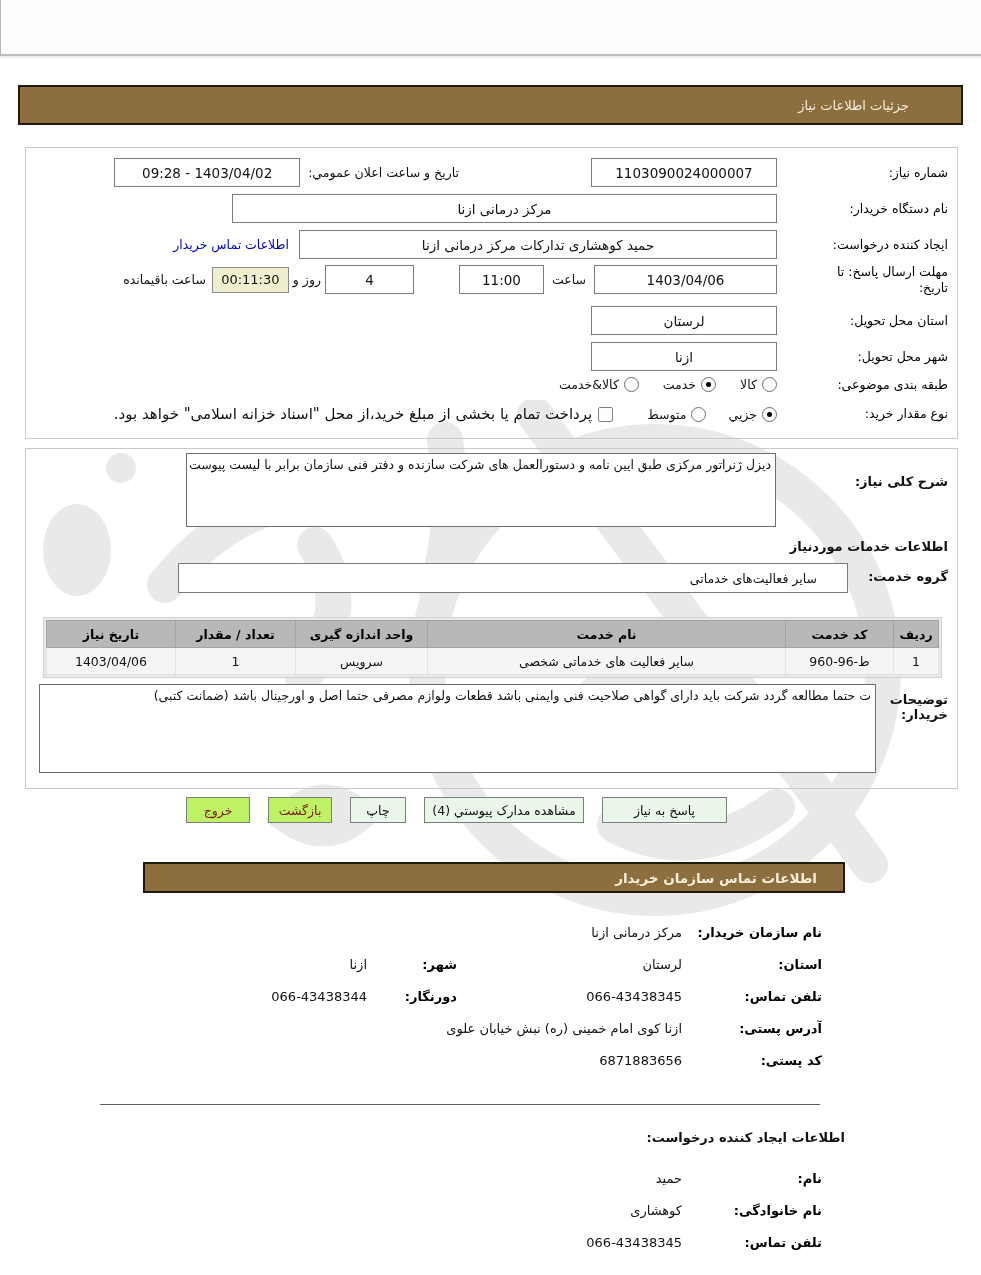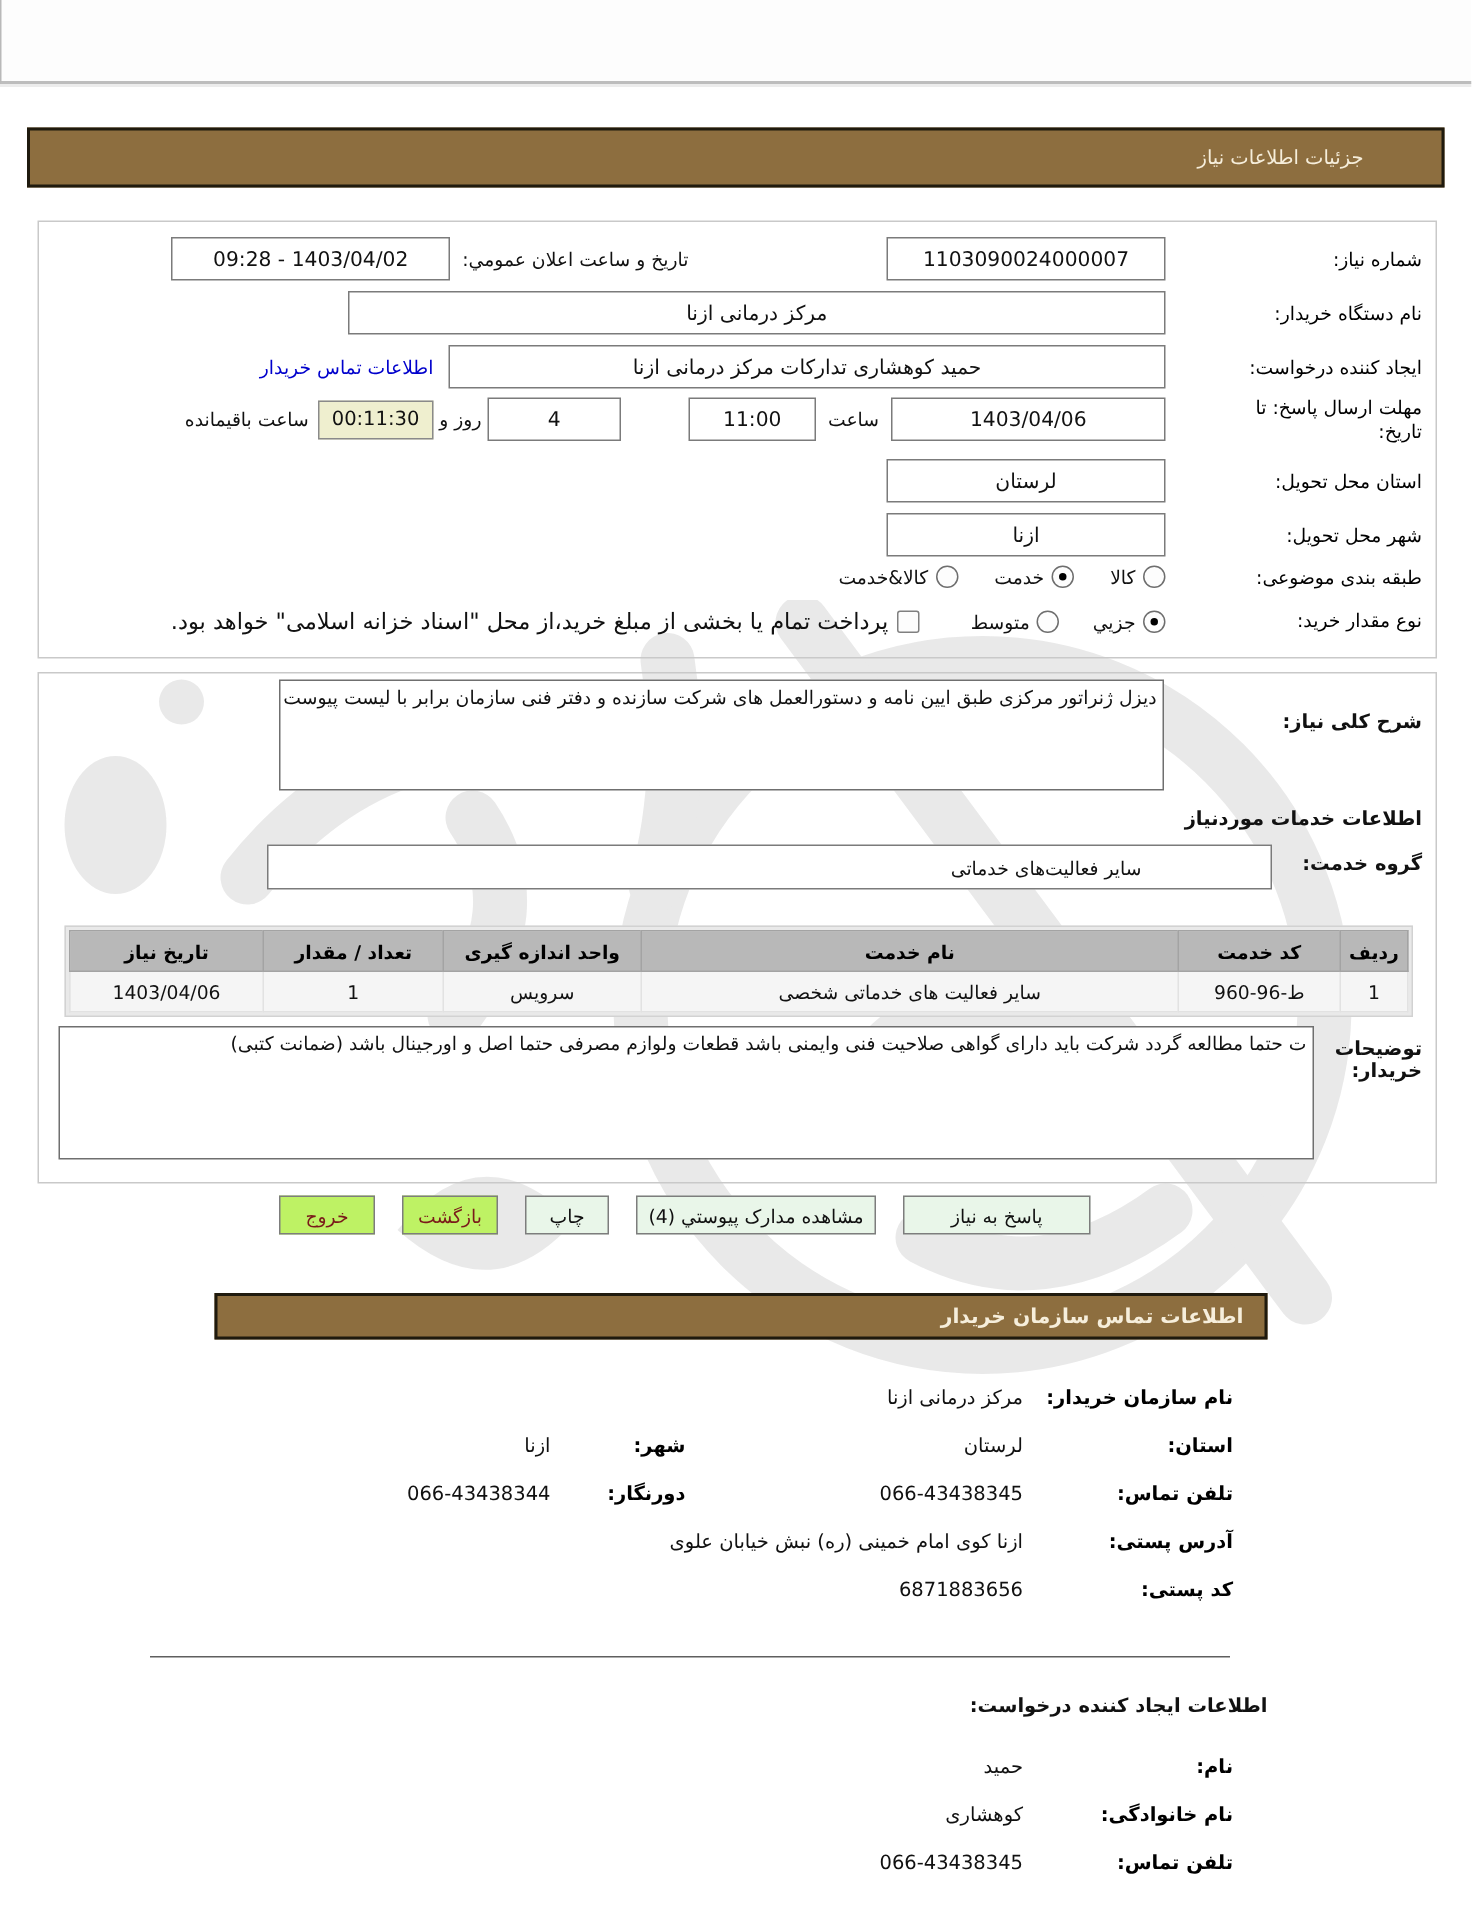--- a/index.html
+++ b/index.html
@@ -8,32 +8,32 @@
   
   .top-strip{position:absolute;left:0;top:0;width:981px;height:54px;background:#fdfdfd;
              border-left:1px solid #b9b9b9;border-bottom:2px solid #bdbdbd;box-shadow:0 2px 0 #ececec;}
   
   .watermark{position:absolute;left:15px;top:400px;z-index:0;opacity:.8;pointer-events:none;}
   
   .bar{position:absolute;z-index:1;background:#8d6e3f;border:2px solid #28221407;
        border-top:2px solid #1f1a0e;border-bottom:2px solid #1f1a0e;border-left:2px solid #1f1a0e;border-right:2px solid #1f1a0e;
        color:#f6eedb;direction:rtl;display:flex;align-items:center;box-sizing:border-box;}
   .bar1{left:18px;top:85px;width:945px;height:40px;font-size:13px;padding-right:52px;}
-  .bar2{left:143px;top:862px;width:702px;height:31px;font-size:13.5px;font-weight:bold;padding-right:14px;}
+  .bar2{left:143px;top:862px;width:702px;height:31px;font-size:13.5px;font-weight:bold;padding-right:26px;}
   
   .panel{position:absolute;z-index:1;border:1px solid #c9c9c9;box-sizing:border-box;background:transparent;}
   .panel1{left:25px;top:147px;width:933px;height:292px;}
   .panel2{left:25px;top:448px;width:933px;height:341px;}
   
   .frow{position:absolute;left:0;right:0;display:flex;direction:rtl;align-items:center;font-size:12.5px;}
   .flabel{flex:0 0 180px;box-sizing:border-box;padding-right:9px;text-align:start;color:#000;line-height:1.25;}
   .flabel .wrapnarrow{display:inline-block;width:112px;}
   .field{background:#fff;border:1px solid #7b7b7b;box-sizing:border-box;height:29px;
          display:flex;align-items:center;justify-content:center;font-size:13.5px;direction:rtl;}
-  .field.start{justify-content:flex-start;padding-right:86px;}
+  .field.start{justify-content:flex-start;padding-right:30px;}
   .inline-lbl{margin:0 8px;white-space:nowrap;}
   .countdown{background:#efefcf;border:1px solid #8a8a8a;height:24px;width:75px;
              display:flex;align-items:center;justify-content:center;font-size:13px;direction:ltr;}
   .link{color:#0000cc;font-size:12.5px;margin-right:10px;white-space:nowrap;cursor:pointer;}
   .radio{width:13px;height:13px;border:1px solid #6e6e6e;border-radius:50%;background:#fdfdfd;
          display:inline-flex;align-items:center;justify-content:center;flex:0 0 auto;margin-left:5px;}
   .radio.on::after{content:"";width:5px;height:5px;border-radius:50%;background:#000;}
   .checkbox{width:13px;height:13px;border:1px solid #808080;background:#fdfdfd;border-radius:2px;
             display:inline-block;flex:0 0 auto;margin-left:6px;}
   .opt{display:flex;align-items:center;margin-left:22px;justify-content:center;}

